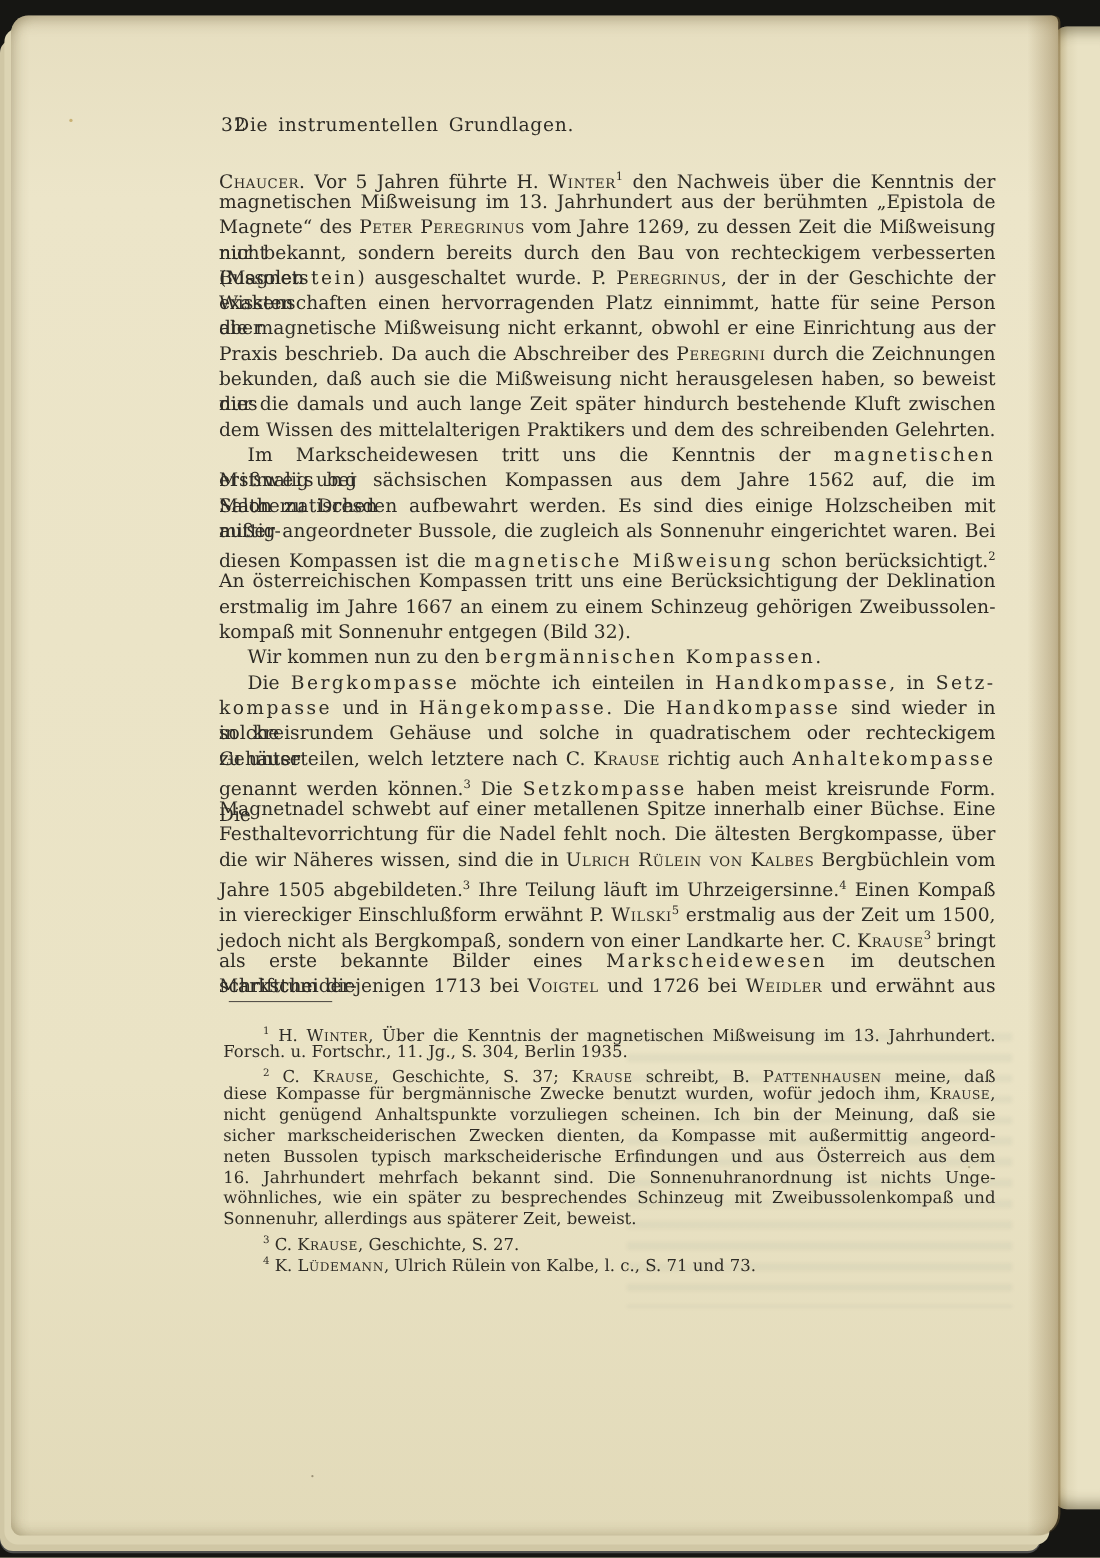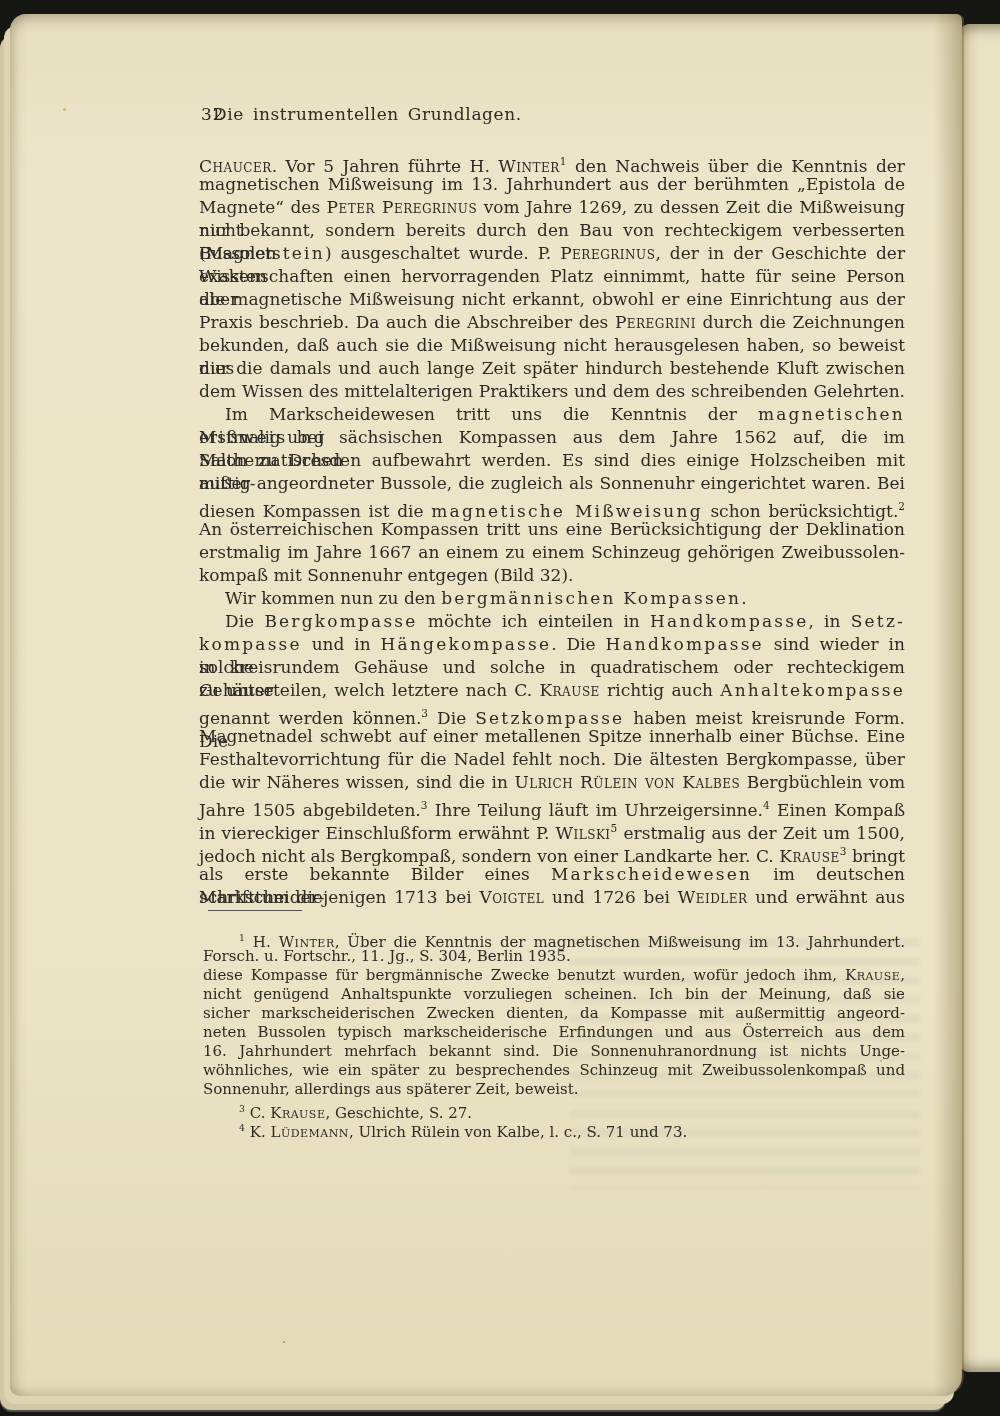--- a/index.html
+++ b/index.html
@@ -125,20 +125,21 @@
             <div class="line">schrifttum diejenigen 1713 bei <span class="sc">Voigtel</span> und 1726 bei <span class="sc">Weidler</span> und erwähnt aus</div>
           </div>
         </div>
       <div class="fnrule"></div>
       <div class="fnblock" id="fn-root">
           <div>
             <div class="line indent"><span class="sup">1</span> H. <span class="sc">Winter</span>, Über die Kenntnis der magnetischen Mißweisung im 13. Jahrhundert.</div>
             <div class="line short">Forsch. u. Fortschr., 11. Jg., S. 304, Berlin 1935.</div>
           </div>
           <div>
+            <div class="line indent"><span class="sup">2</span> C. <span class="sc">Krause</span>, Geschichte, S. 37; <span class="sc">Krause</span> schreibt, B. <span class="sc">Pattenhausen</span> meine, daß</div>
             <div class="line">diese Kompasse für bergmännische Zwecke benutzt wurden, wofür jedoch ihm, <span class="sc">Krause</span>,</div>
             <div class="line">nicht genügend Anhaltspunkte vorzuliegen scheinen.  Ich bin der Meinung, daß sie</div>
             <div class="line">sicher markscheiderischen Zwecken dienten, da Kompasse mit außermittig angeord-</div>
             <div class="line">neten Bussolen typisch markscheiderische Erfindungen und aus Österreich aus dem</div>
             <div class="line">16. Jahrhundert mehrfach bekannt sind.  Die Sonnenuhranordnung ist nichts Unge-</div>
             <div class="line">wöhnliches, wie ein später zu besprechendes Schinzeug mit Zweibussolenkompaß und</div>
             <div class="line short">Sonnenuhr, allerdings aus späterer Zeit, beweist.</div>
           </div>
           <div>
             <div class="line short indent"><span class="sup">3</span> C. <span class="sc">Krause</span>,  Geschichte,  S. 27.</div>

